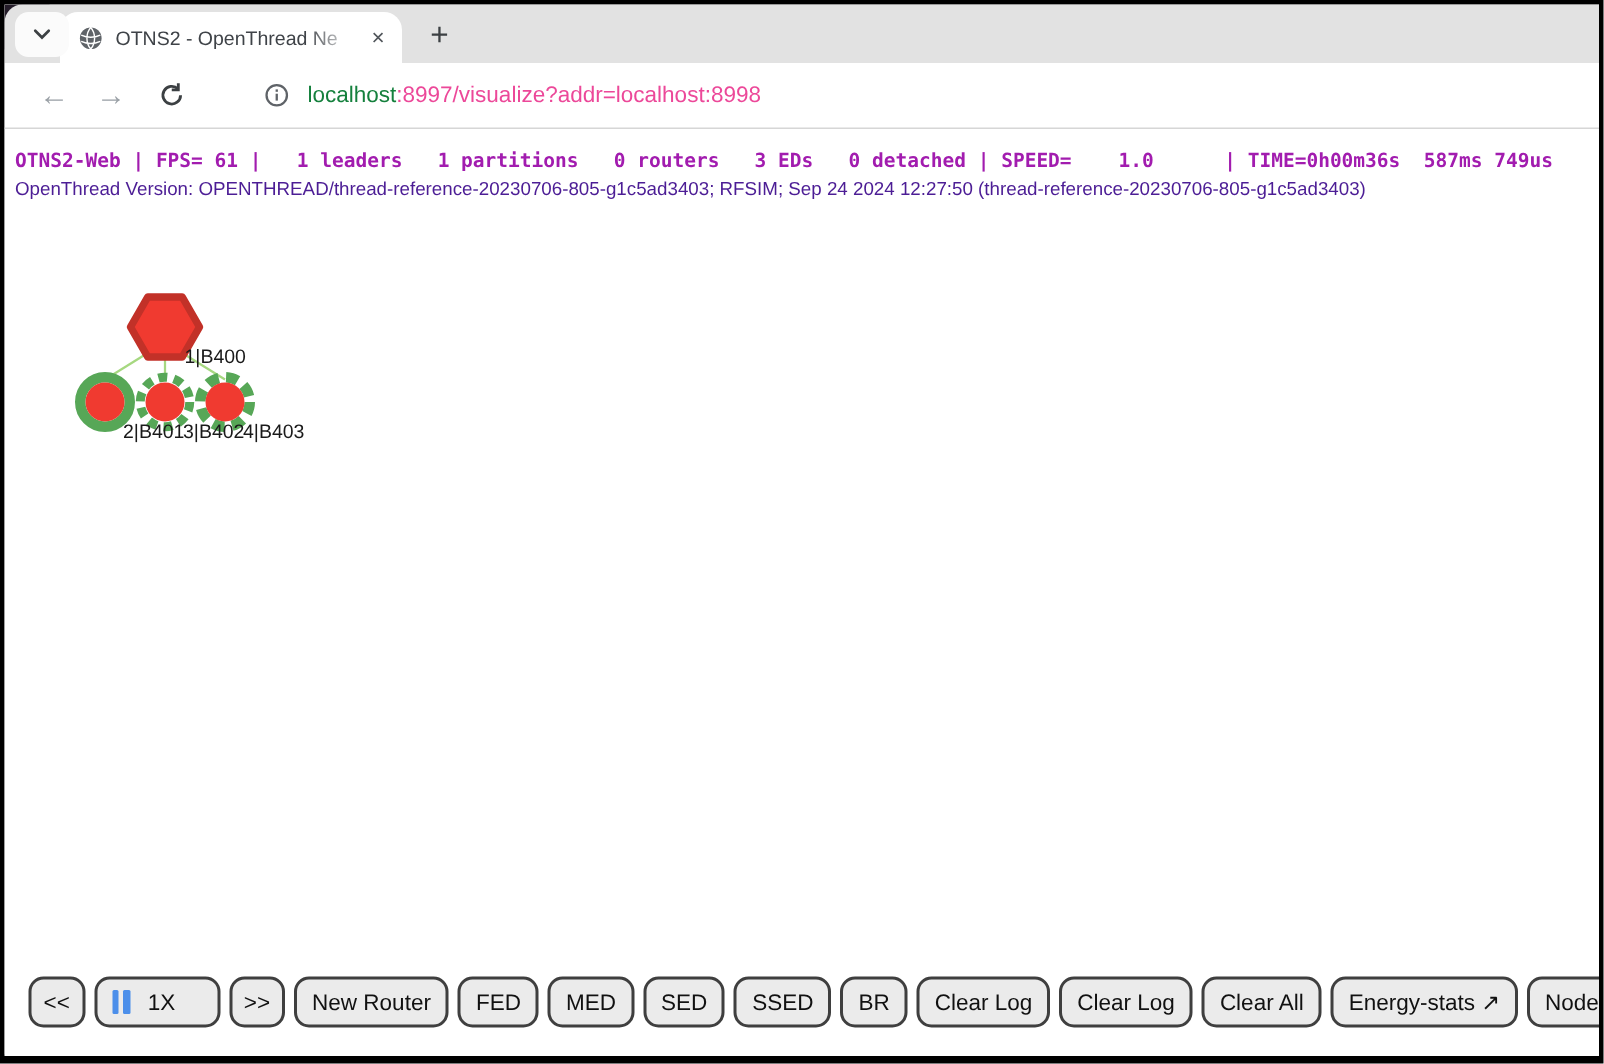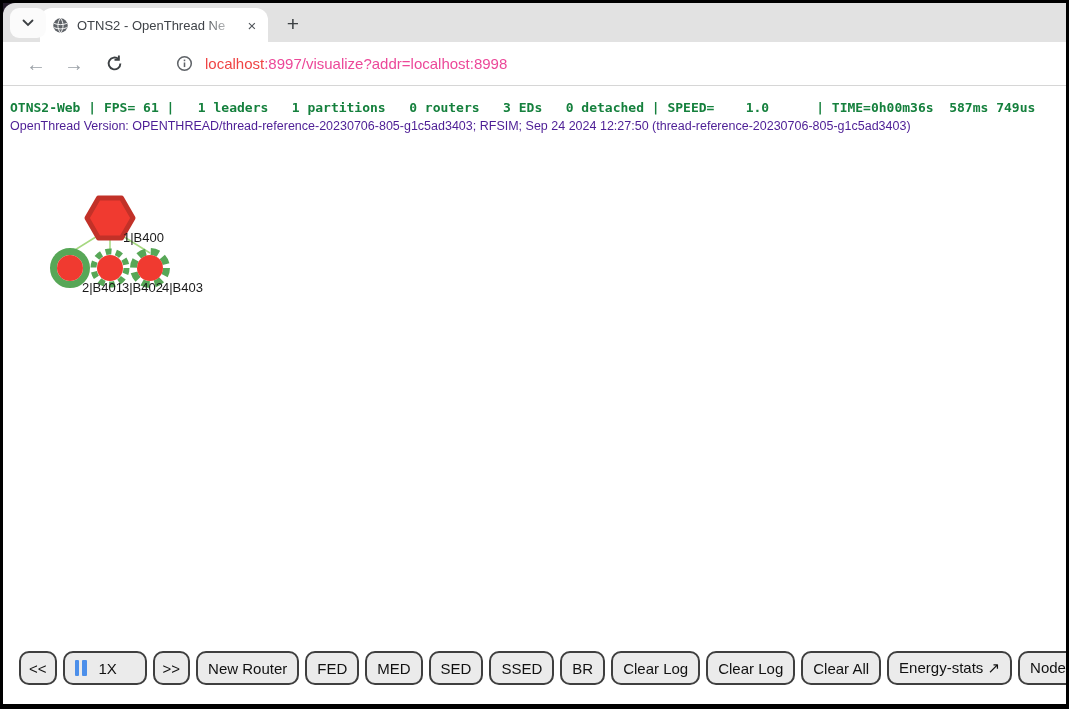--- a/index.html
+++ b/index.html
@@ -28,27 +28,27 @@
                  display:flex; align-items:center; justify-content:center; font-size:21px; color:#3c4043; cursor:pointer; }
 
   
   .navbar { height:44px; background:#fff; border-bottom:1px solid #d6d6d6; display:flex; align-items:center;
             padding-left:16px; position:relative; z-index:2; }
   .nav-btn { width:34px; height:34px; display:flex; align-items:center; justify-content:center; cursor:pointer; }
   .arrow-glyph { font-size:20px; color:#9aa0a6; line-height:1; }
   .urlbar { display:flex; align-items:center; margin-left:20px; flex:1; cursor:text; }
   .site-info { width:30px; height:30px; display:flex; align-items:center; justify-content:center; cursor:pointer; }
   .url-text { font-size:15px; margin-left:6px; white-space:nowrap; }
-  .url-text .host { color:#ef4444; }
+  .url-text .host { color:#15803d; }
   .url-text .rest { color:#ec4899; }
 
   
   .content { position:relative; height:617px; background:#fff; }
   .status-line { position:absolute; left:7px; top:14px; font-family:"DejaVu Sans Mono", monospace;
-                 font-weight:bold; font-size:13px; color:#15803d; white-space:pre; }
+                 font-weight:bold; font-size:13px; color:#a21caf; white-space:pre; }
   .version-line { position:absolute; left:7px; top:33px; font-size:12.5px; color:#4c1d95; white-space:pre; }
   .net-canvas { position:absolute; left:0; top:48px; }
   .node-label { font-family:"Liberation Sans", sans-serif; font-size:13px; fill:#1a1a1a; }
 
   
   .toolbar { position:absolute; left:16px; bottom:18px; display:flex; gap:6px; }
   .tb-btn { height:34px; background:#ebebeb; border:2.5px solid #3f3f3f; border-radius:10px;
             font-family:"Liberation Sans", sans-serif; font-size:15px; color:#111; padding:0 10px;
             display:flex; align-items:center; justify-content:center; cursor:pointer; white-space:nowrap; }
   .tb-btn.narrow { padding:0 8px; }

